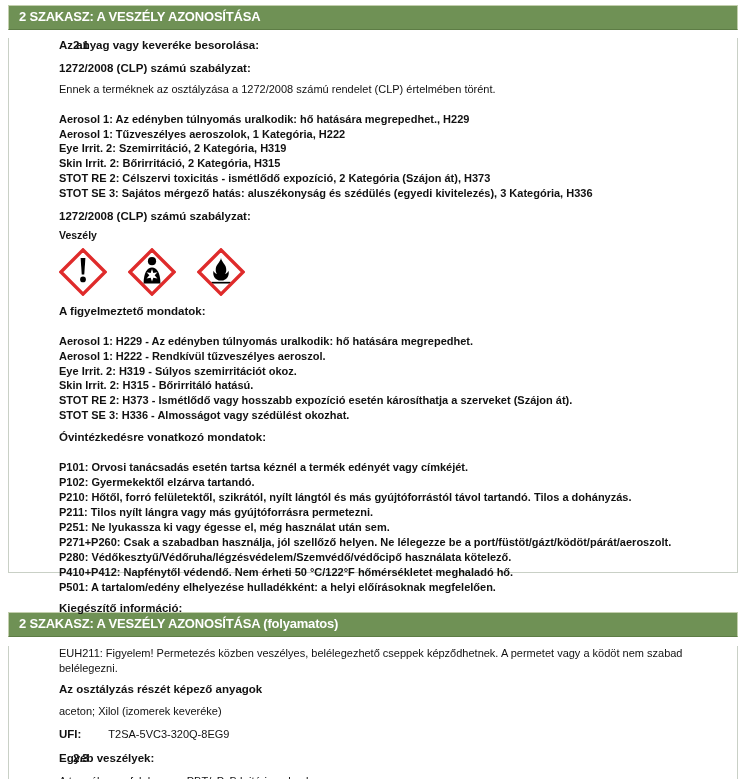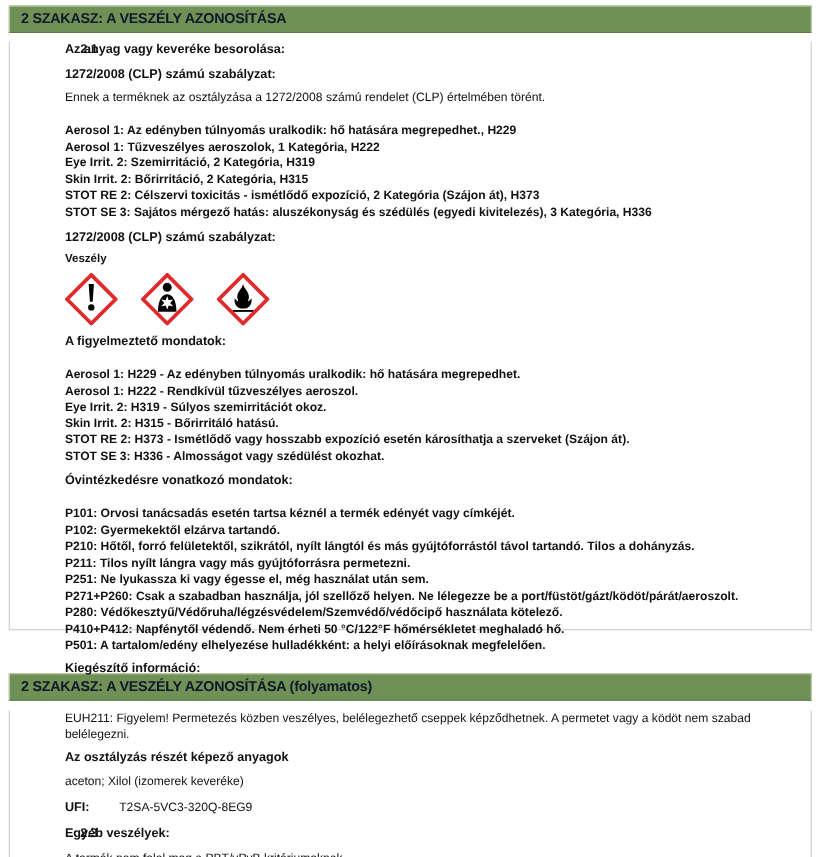--- a/index.html
+++ b/index.html
@@ -15,21 +15,21 @@
   body{
     width:745px;height:779px;overflow:hidden;background:#fff;
     font-family:"Liberation Sans", sans-serif;color:var(--ink);
     -webkit-font-smoothing:antialiased;
   }
   .page{position:relative;padding:5px 7px 0 8px;}
   .sec-bar{
     background:var(--green);
     border:1px solid var(--green-border-light);
     border-bottom-color:var(--green-border-dark);
-    color:#0f172a;font-weight:bold;font-size:13px;letter-spacing:-0.2px;
+    color:#ffffff;font-weight:bold;font-size:13px;letter-spacing:-0.2px;
     padding:3px 8px 4px 10px;line-height:16px;
   }
   .box{
     background:#fff;border:1px solid var(--box-border);border-top:none;
   }
   .box1{height:535px;}
   .box2{height:175px;}
   .inner{position:relative;padding:0 12px 0 50px;font-size:11px;line-height:14px;}
   .num{
     position:absolute;left:14px;font-weight:bold;font-size:11.5px;

